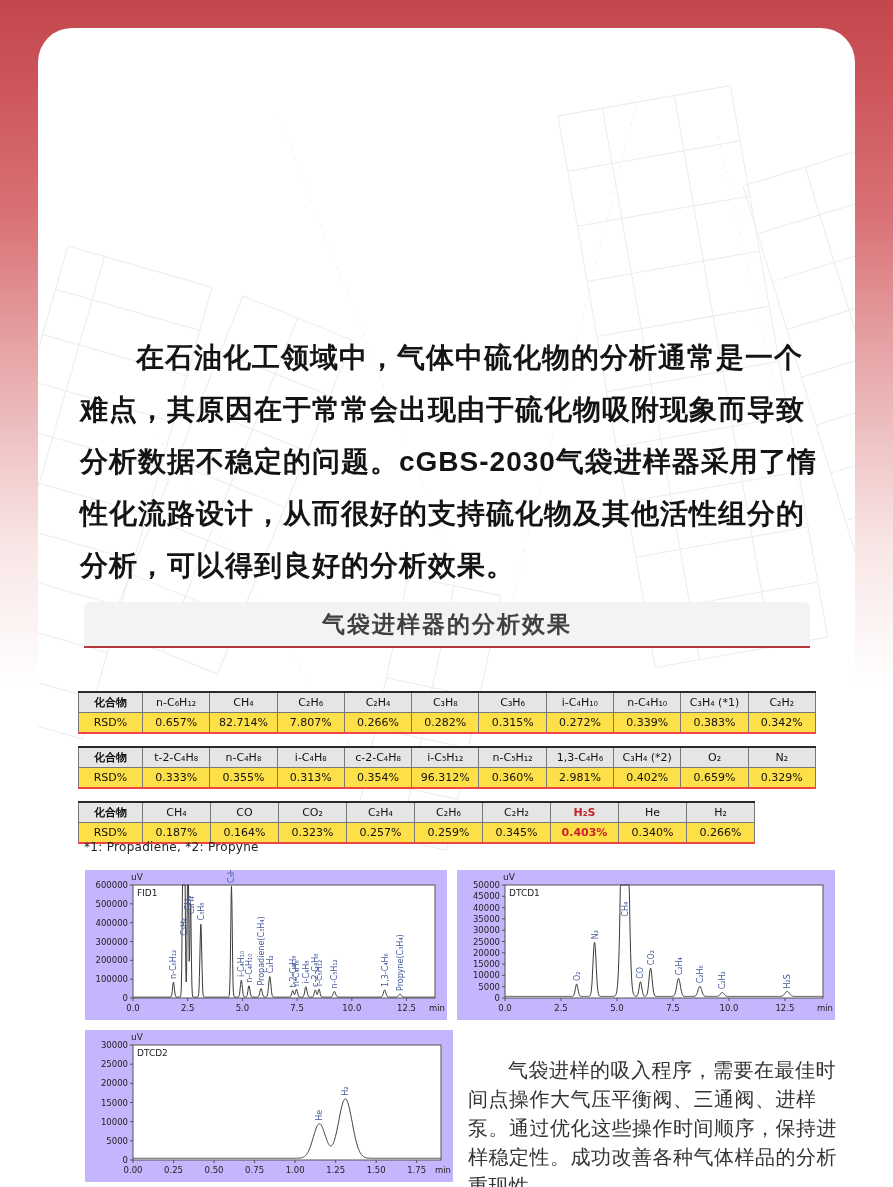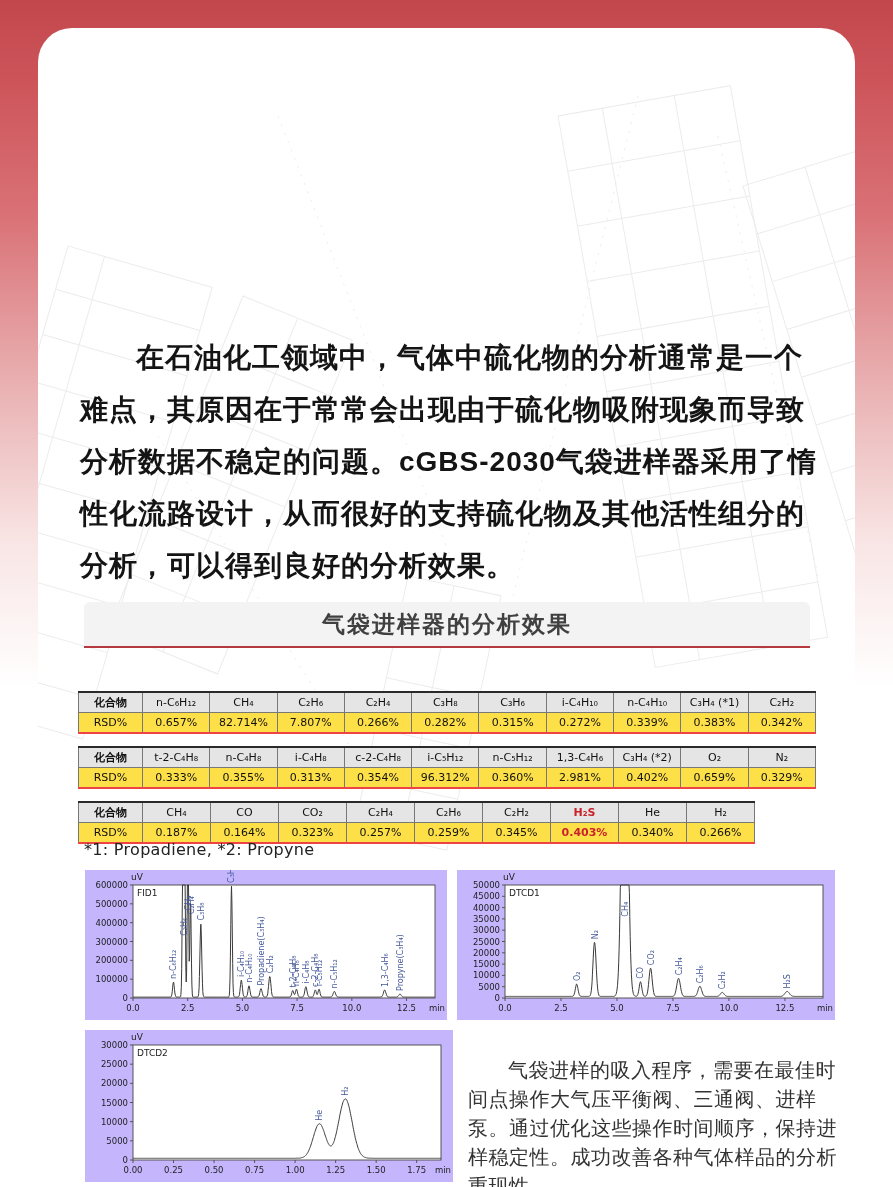--- a/index.html
+++ b/index.html
@@ -34,21 +34,21 @@
   }
   .rsd th,.rsd td{
     border:1px solid #787878;height:19px;text-align:center;padding:0 1px;
     font-weight:normal;white-space:nowrap;overflow:hidden;
   }
   .rsd tr:first-child th{background:#e5e5e5;border-top:2px solid #2a2a2a;margin-top:8px;}
   .rsd tr:last-child td{background:#fde047;border-bottom:2px solid #ef4444;}
   .rsd .lab{font-weight:bold;}
   .rsd .hl{color:#c8232a;font-weight:bold;}
   .footnote{
-    position:absolute;left:46px;top:812px;font-size:16px;color:#222;
+    position:absolute;left:46px;top:812px;font-size:12px;color:#222;
     font-family:"DejaVu Sans",sans-serif;letter-spacing:.3px;
   }
   .chart{position:absolute;background:#c4b5fd;}
   .c-fid1{left:47px;top:842px;width:362px;height:150px;}
   .c-dtcd1{left:419px;top:842px;width:378px;height:150px;}
   .c-dtcd2{left:47px;top:1002px;width:368px;height:152px;}
   .note{
     position:absolute;left:430px;top:1028px;width:370px;
     font-size:20px;line-height:29px;color:#333;text-indent:2em;letter-spacing:.5px;
   }

